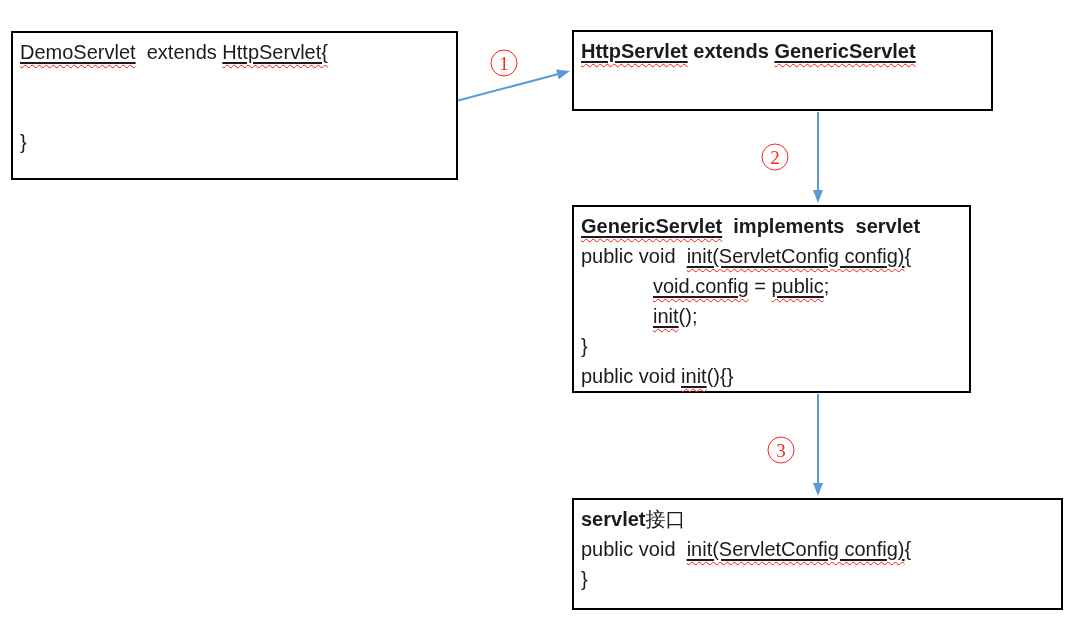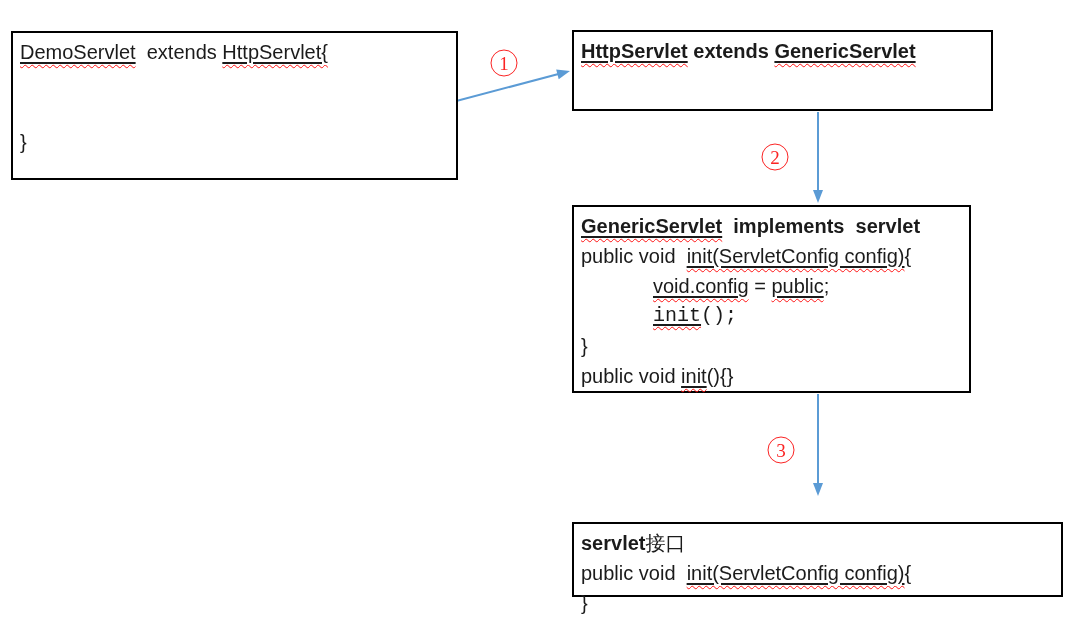--- a/index.html
+++ b/index.html
@@ -50,25 +50,25 @@
       <div class="line">&nbsp;</div>
       <div class="line"><span class="seg">}</span></div>
     </div>
     <div class="box" style="left: 572px; top: 30px; width: 421px; height: 81px;">
       <div class="line"><span class="seg b u"><span class="sq">HttpServlet</span></span><span class="seg b"> extends </span><span class="seg b u"><span class="sq">GenericServlet</span></span></div>
     </div>
     <div class="box" style="left: 572px; top: 205px; width: 399px; height: 188px;">
       <div class="line"><span class="seg b u"><span class="sq">GenericServlet</span></span><span class="seg b">  implements  servlet</span></div>
       <div class="line"><span class="seg">public void  </span><span class="seg u"><span class="sq">init(ServletConfig config)</span></span><span class="seg">{</span></div>
       <div class="line" style="padding-left: 72px;"><span class="seg u"><span class="sq">void.config</span></span><span class="seg"> = </span><span class="seg u"><span class="sq">public</span></span><span class="seg">;</span></div>
-      <div class="line" style="padding-left: 72px; font-family: Liberation Mono, monospace;"><span class="seg u"><span class="sq">init</span></span><span class="seg">();</span></div>
+      <div class="line" style="padding-left: 72px;"><span class="seg u"><span class="sq">init</span></span><span class="seg">();</span></div>
       <div class="line"><span class="seg">}</span></div>
       <div class="line"><span class="seg">public void </span><span class="seg u"><span class="sq">init</span></span><span class="seg">(){}</span></div>
     </div>
-    <div class="box" style="left: 572px; top: 498px; width: 491px; height: 75px; margin-top: 24px;">
+    <div class="box" style="left: 572px; top: 498px; width: 491px; height: 112px;">
       <div class="line"><span class="seg b">servlet</span><span class="seg cjk">接口</span></div>
       <div class="line"><span class="seg">public void  </span><span class="seg u"><span class="sq">init(ServletConfig config)</span></span><span class="seg">{</span></div>
       <div class="line"><span class="seg">}</span></div>
     </div>
     <div class="step-label" style="left: 504px; top: 63px; border-color: rgb(251, 36, 36); color: rgb(251, 36, 36);">1</div>
     <div class="step-label" style="left: 775px; top: 157px; border-color: rgb(251, 36, 36); color: rgb(251, 36, 36);">2</div>
     <div class="step-label" style="left: 781px; top: 450px; border-color: rgb(251, 36, 36); color: rgb(251, 36, 36);">3</div>
   </div>
 
 </body></html>

